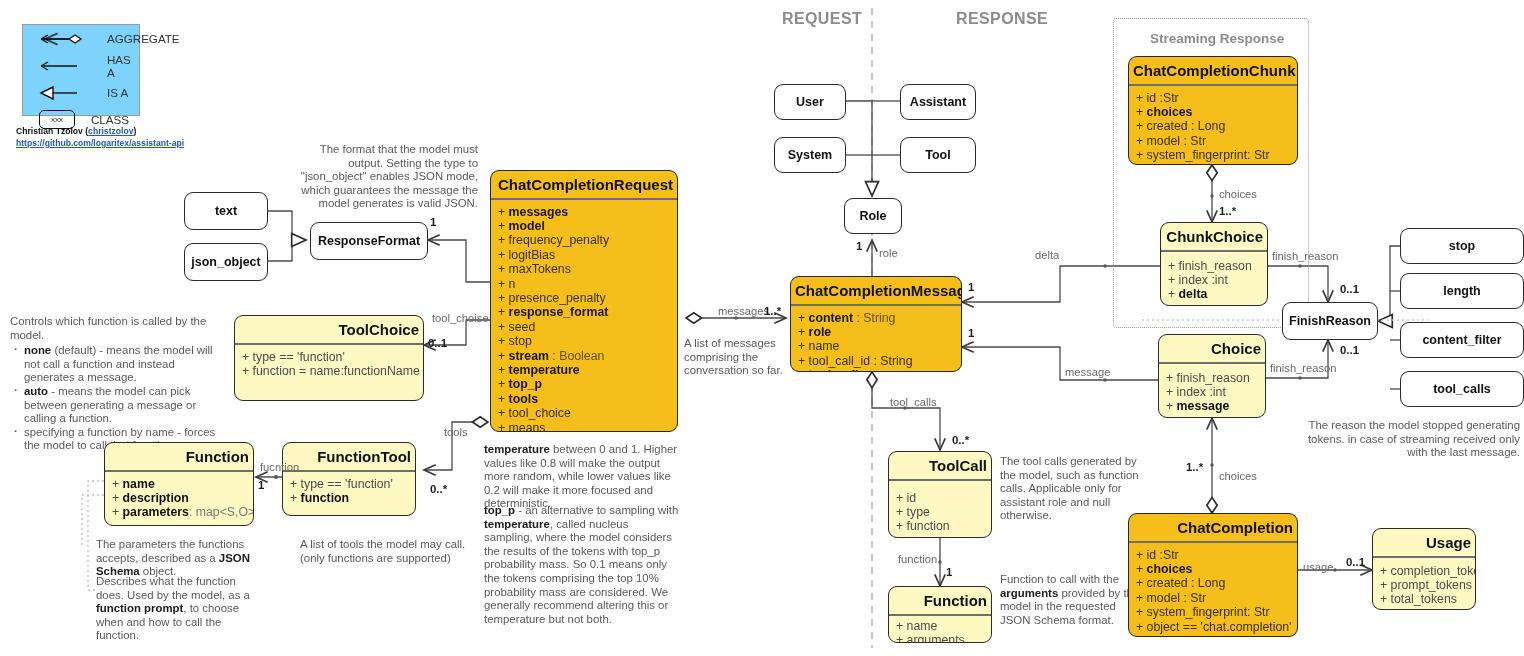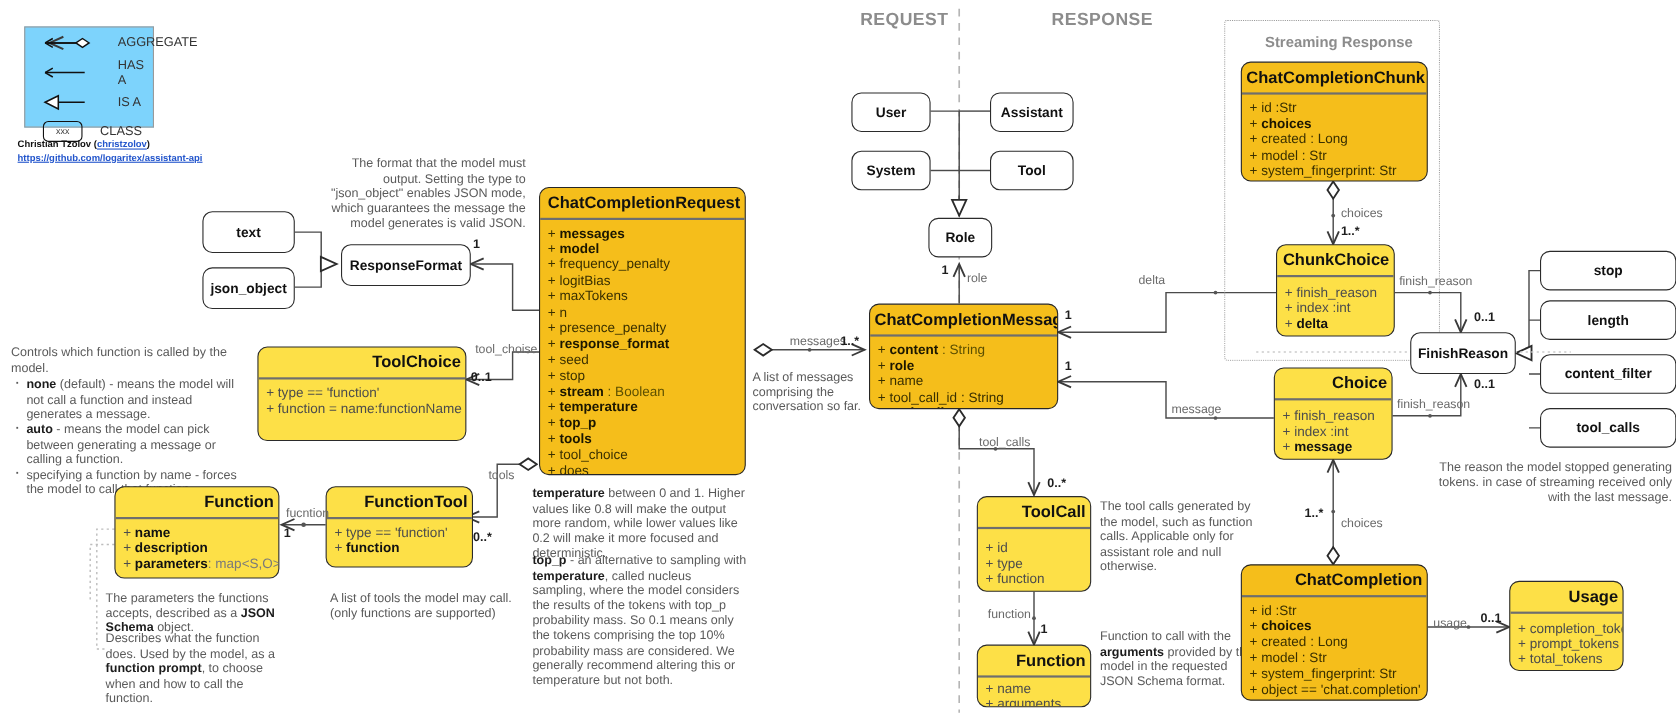--- a/index.html
+++ b/index.html
@@ -3,21 +3,21 @@
 <meta charset="utf-8">
 <style>
   html,body{margin:0;padding:0;background:#ffffff;}
   body{width:1524px;height:656px;position:relative;overflow:hidden;
        font-family:"Liberation Sans",sans-serif;color:#1a1a1a;}
   #stage{position:absolute;left:0;top:0;width:1524px;height:656px;}
   svg.wires{position:absolute;left:0;top:0;width:1524px;height:656px;pointer-events:none;}
 
   
   .cls{position:absolute;box-sizing:border-box;border:1.6px solid #2b2b2b;
-       border-radius:9px;background:#fde047;overflow:hidden;}
+       border-radius:9px;background:#fef9c3;overflow:hidden;}
   .cls.yellow{background:#F5BE1B;border-color:#262626;}
   .cls .cname{font-weight:bold;font-size:15px;text-align:right;
        padding:5px 4px 5px;color:#111;}
   .cls .sep{height:1.6px;background:#6e6e6e;margin:0;}
   .cls .attrs{padding:5px 7px 6px 7px;}
   .cls .attr{font-size:12.3px;line-height:14.4px;color:#4c4c4c;white-space:nowrap;}
   .cls.yellow .attr{color:#3a3000;}
   .cls .attr b{color:#111;font-weight:bold;}
   .cls.yellow .attr b{color:#1b1600;}
   .cls .attr .ty{color:#7a7a7a;}
@@ -265,21 +265,21 @@
   <div class="cls" style="left:104px;top:442px;width:150px;height:84px;">
     <div class="cname">Function</div>
     <div class="sep"></div>
     <div class="attrs">
       <div class="attr">+&nbsp;<b>name</b></div>
       <div class="attr">+&nbsp;<b>description</b></div>
       <div class="attr">+&nbsp;<b>parameters</b><span class="ty">: map&lt;S,O&gt;</span></div>
     </div>
   </div>
 
-  <div class="cls" style="left:296px;top:442px;width:134px;height:74px;">
+  <div class="cls" style="left:282px;top:442px;width:134px;height:74px;">
     <div class="cname">FunctionTool</div>
     <div class="sep"></div>
     <div class="attrs">
       <div class="attr">+ type == 'function'</div>
       <div class="attr">+&nbsp;<b>function</b></div>
     </div>
   </div>
   <div class="elab" style="left:260px;top:461px;">fucntion</div>
   <div class="emult" style="left:258px;top:479px;">1</div>
   <div class="emult" style="left:430px;top:483px;">0..*</div>
@@ -297,21 +297,21 @@
       <div class="attr">+ n</div>
       <div class="attr">+ presence_penalty</div>
       <div class="attr">+&nbsp;<b>response_format</b></div>
       <div class="attr">+ seed</div>
       <div class="attr">+ stop</div>
       <div class="attr">+&nbsp;<b>stream</b><span class="ty"> : Boolean</span></div>
       <div class="attr">+&nbsp;<b>temperature</b></div>
       <div class="attr">+&nbsp;<b>top_p</b></div>
       <div class="attr">+&nbsp;<b>tools</b></div>
       <div class="attr">+ tool_choice</div>
-      <div class="attr">+ does</div>
+      <div class="attr">+ means</div>
     </div>
   </div>
 
   <div class="elab" style="left:718px;top:305px;">messages</div>
   <div class="emult" style="left:764px;top:305px;">1..*</div>
 
   <div class="simple" style="left:774px;top:84px;width:72px;height:36px;">
     <span>User</span>
   </div>
   <div class="simple" style="left:774px;top:137px;width:72px;height:36px;">

